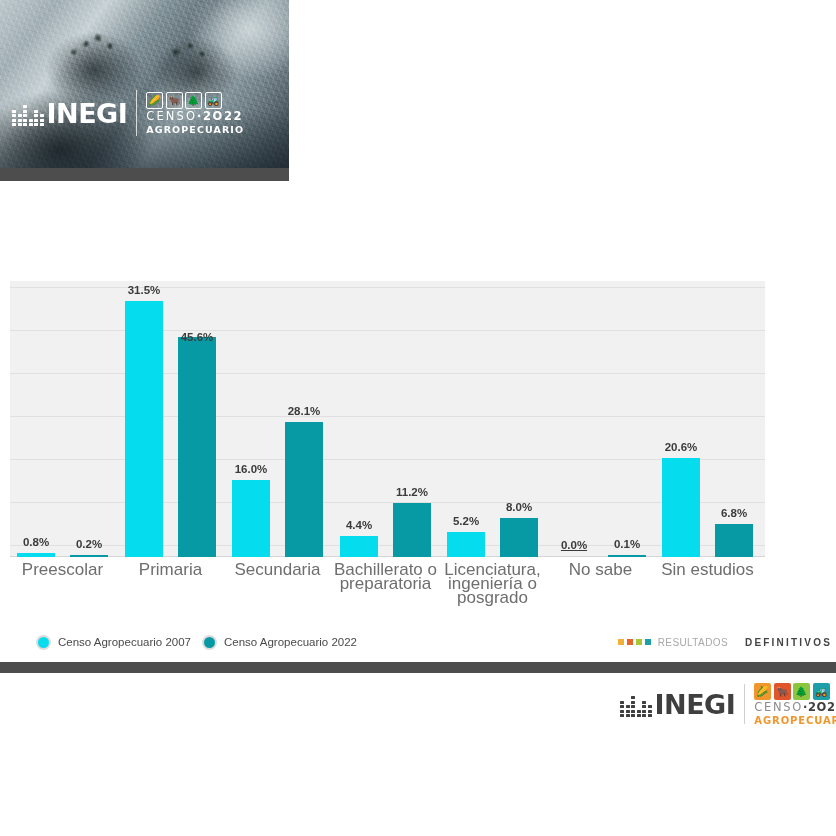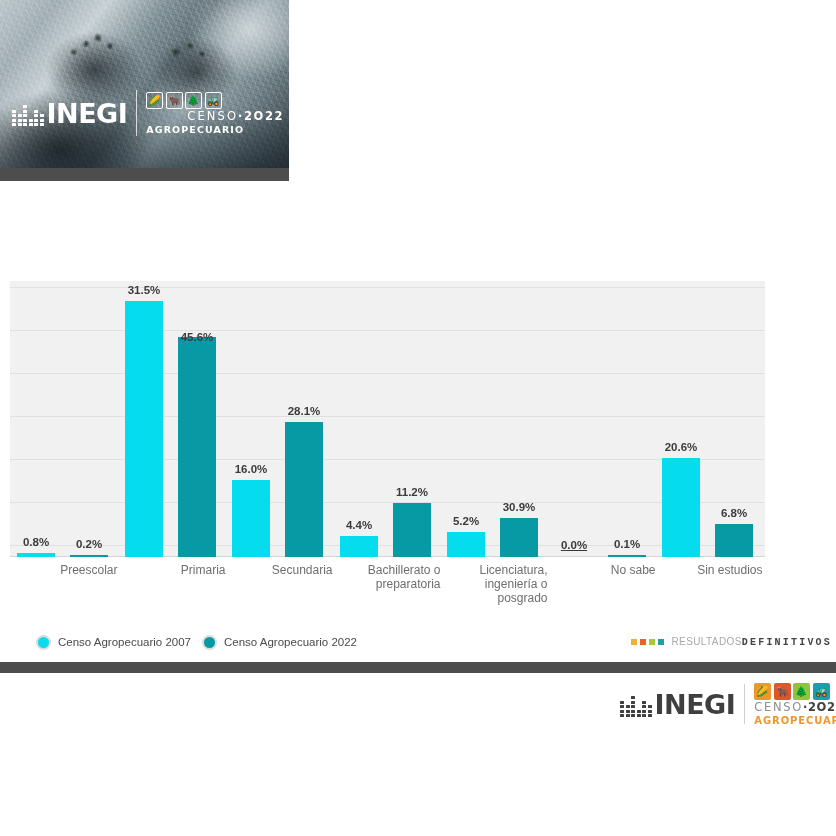--- a/index.html
+++ b/index.html
@@ -74,21 +74,21 @@
   }
   #hero-logo .censo-icons .tile{background:transparent;border:1.3px solid #ffffff;color:#ffffff;}
   .censo-line{
     font-family:"DejaVu Sans", sans-serif;
     font-size:11.5px;letter-spacing:2.1px;line-height:1;white-space:nowrap;
   }
   .censo-sub{
     font-family:"DejaVu Sans", sans-serif;
     font-weight:700;font-size:9.5px;letter-spacing:1.1px;line-height:1;white-space:nowrap;
   }
-  #hero-logo .censo-line{color:#ffffff;margin-left:41px;}
+  #hero-logo .censo-line{color:#ffffff;}
   #hero-logo .censo-line b{font-weight:700;letter-spacing:1.6px;}
   #hero-logo .censo-sub{color:#ffffff;}
 
   #hero-underbar{
     position:absolute;left:0;top:168px;width:289px;height:13px;
     background:#4d4d4d;
   }
 
   
   #chart-card{
@@ -118,23 +118,23 @@
     font-family:"Liberation Sans", sans-serif;
     font-weight:700;font-size:11.5px;color:#3b3b3b;
     white-space:nowrap;
   }
 
   
   #xlabels{
     position:absolute;left:0;top:282px;width:836px;height:70px;
   }
   .xlabel{
-    position:absolute;width:110px;text-align:right;
-    font-family:"Liberation Sans", sans-serif;
-    font-size:12px;color:#6e6e6e;line-height:14px;
+    position:absolute;width:110px;text-align:center;
+    font-family:"Liberation Sans", sans-serif;
+    font-size:17px;color:#6e6e6e;line-height:14px;
   }
 
   
   #legend-row{
     position:absolute;left:0;top:626px;width:836px;height:32px;
     background:#ffffff;display:flex;align-items:center;
   }
   .legend-item{display:flex;align-items:center;gap:7px;}
   #legend-2007{position:absolute;left:36px;}
   #legend-2022{position:absolute;left:202px;}
@@ -152,21 +152,21 @@
   #results-tag{
     position:absolute;right:4px;top:0;height:32px;
     display:flex;align-items:center;gap:7px;
   }
   .tag-squares{display:flex;gap:3px;}
   .tag-squares i{width:6px;height:6px;display:block;}
   .tag-text{
     font-family:"Liberation Sans", sans-serif;
     font-size:10px;color:#a8a8a8;letter-spacing:.4px;white-space:nowrap;
   }
-  .tag-text b{color:#444444;font-weight:700;letter-spacing:2.2px;margin-left:0;font-family:Liberation Mono, monospace;}
+  .tag-text b{color:#444444;font-weight:700;letter-spacing:2.2px;margin-left:17px;}
 
   
   #footer-bar{
     position:absolute;left:0;top:662px;width:836px;height:11px;background:#4d4d4d;
   }
   #footer-white{
     position:absolute;left:0;top:673px;width:836px;height:163px;background:#ffffff;
   }
   #footer-logo{left:620px;top:683px;}
   #footer-logo .abacus .bead{background:#3f3f3f;}
@@ -264,21 +264,21 @@
       <div class="bar-value" style="left: 216px; top: 181.857px;">16.0%</div>
       <div class="bar c22" style="left: 285px; height: 135.482px; bottom: 0px;"></div>
       <div class="bar-value" style="left: 269px; top: 123.518px;">28.1%</div>
       <div class="bar c07" style="left: 340px; height: 21.2143px; bottom: 0px;"></div>
       <div class="bar-value" style="left: 324px; top: 237.786px;">4.4%</div>
       <div class="bar c22" style="left: 393px; height: 54px; bottom: 0px;"></div>
       <div class="bar-value" style="left: 377px; top: 205px;">11.2%</div>
       <div class="bar c07" style="left: 447px; height: 25.0714px; bottom: 0px;"></div>
       <div class="bar-value" style="left: 431px; top: 233.929px;">5.2%</div>
       <div class="bar c22" style="left: 500px; height: 38.5714px; bottom: 0px;"></div>
-      <div class="bar-value" style="left: 484px; top: 220.429px;">30.9%</div>
+      <div class="bar-value" style="left: 484px; top: 220.429px;">8.0%</div>
       <div class="bar c07" style="left: 555px; height: 1px; bottom: 0px; background: transparent;"></div>
       <div class="bar-value" style="left: 539px; top: 258px; text-decoration: underline;">0.0%</div>
       <div class="bar c22" style="left: 608px; height: 2px; bottom: 0px;"></div>
       <div class="bar-value" style="left: 592px; top: 257px;">0.1%</div>
       <div class="bar c07" style="left: 662px; height: 99.3214px; bottom: 0px;"></div>
       <div class="bar-value" style="left: 646px; top: 159.679px;">20.6%</div>
       <div class="bar c22" style="left: 715px; height: 32.7857px; bottom: 0px;"></div>
       <div class="bar-value" style="left: 699px; top: 226.214px;">6.8%</div>
     </div>
   <div id="xlabels">

